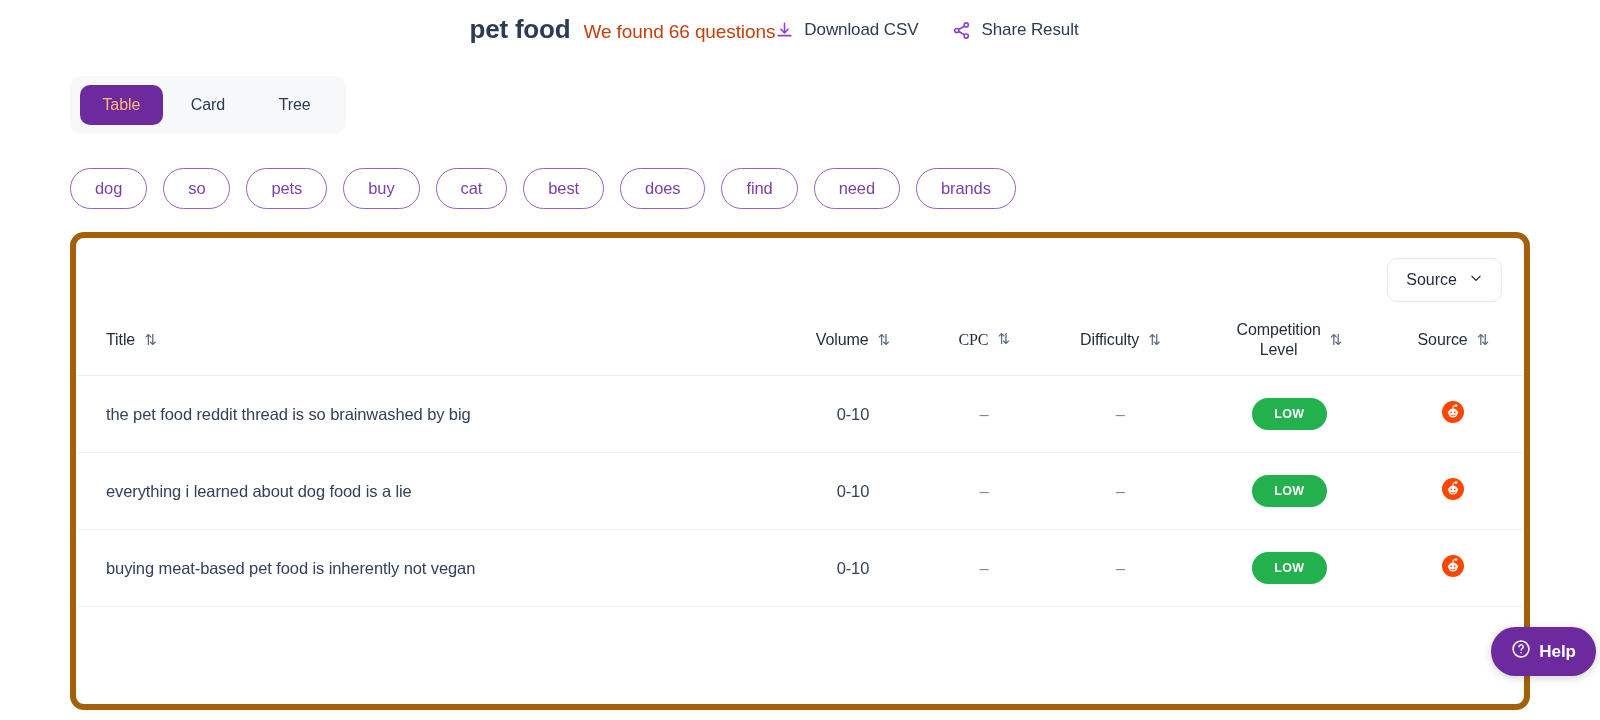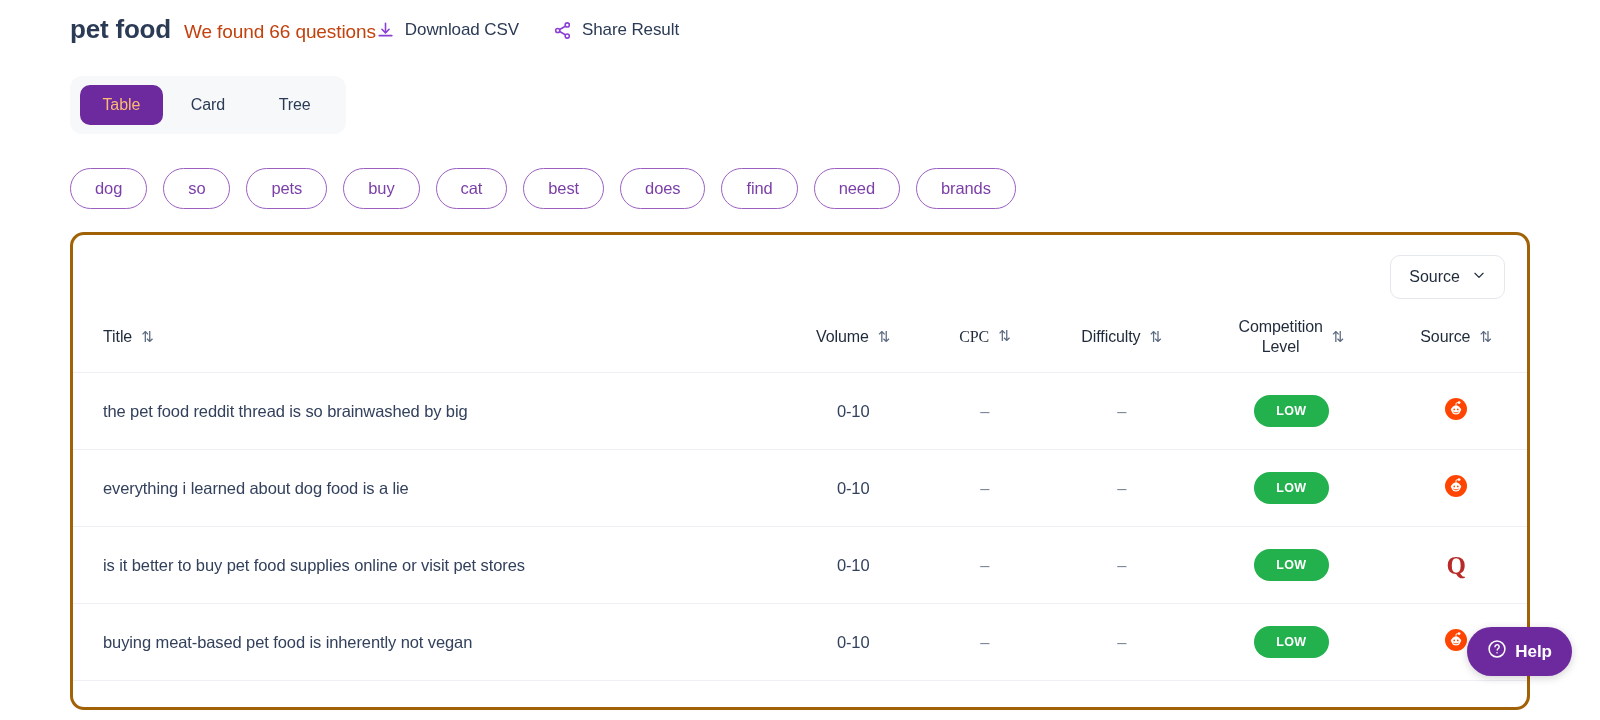--- a/index.html
+++ b/index.html
@@ -21,21 +21,21 @@
     position: relative;
     width: 1600px;
     height: 720px;
     padding: 0;
   }
 
   
   .topbar {
     display: flex;
     align-items: flex-start;
-    justify-content: flex-start;
+    justify-content: center;
     padding: 14px 122px 0 70px;
   }
 
   .title-wrap {
     display: flex;
     align-items: baseline;
     gap: 13px;
   }
 
   .page-title {
@@ -123,21 +123,21 @@
     font-size: 16.5px;
     cursor: pointer;
     font-family: inherit;
     white-space: nowrap;
     letter-spacing: -0.1px;
   }
 
   
   .table-card {
     margin: 23px 70px 0 70px;
-    border: 3px solid #a16207;
+    border: 6px solid #a16207;
     border-radius: 14px;
     background: #ffffff;
     height: 478px;
     overflow: hidden;
   }
 
   .card-toolbar {
     display: flex;
     justify-content: flex-end;
     padding: 20px 22px 0 0;
@@ -237,21 +237,21 @@
     font-family: "Liberation Serif", serif;
     color: #b92b27;
     font-size: 25px;
     font-weight: 700;
     line-height: 1;
   }
 
   
   .help-fab {
     position: absolute;
-    right: 28px;
+    right: 4px;
     bottom: 44px;
     background: #6d2a9e;
     color: #ffffff;
     border: none;
     border-radius: 999px;
     padding: 12px 20px;
     display: flex;
     align-items: center;
     gap: 8px;
     font-size: 17px;
@@ -426,32 +426,20 @@
                 <circle cx="13.8" cy="12.4" r="0.85" fill="#ff4500"></circle>
                 <path d="M9.7 15.2c1.3.9 3.3.9 4.6 0" stroke="#ff4500" stroke-width="0.9" fill="none" stroke-linecap="round"></path>
                 <circle cx="15.1" cy="5.6" r="1.4" fill="#fff"></circle>
                 <path d="M12 8.5V6.2l2.6-.7" stroke="#fff" stroke-width="0.9" fill="none" stroke-linecap="round"></path>
               </svg>
             </span>
           </td>
         </tr>
 
 
-        <tr>
-          <td class="cell-title">is it better to buy pet food supplies online or visit pet stores</td>
-          <td>0-10</td>
-          <td class="cell-dash">–</td>
-          <td class="cell-dash">–</td>
-          <td>
-            <span class="badge">LOW</span>
-          </td>
-          <td>
-            <span class="src-icon quora-q">Q</span>
-          </td>
-        </tr>
 
         <tr>
           <td class="cell-title">buying meat-based pet food is inherently not vegan</td>
           <td>0-10</td>
           <td class="cell-dash">–</td>
           <td class="cell-dash">–</td>
           <td>
             <span class="badge">LOW</span>
           </td>
           <td>

